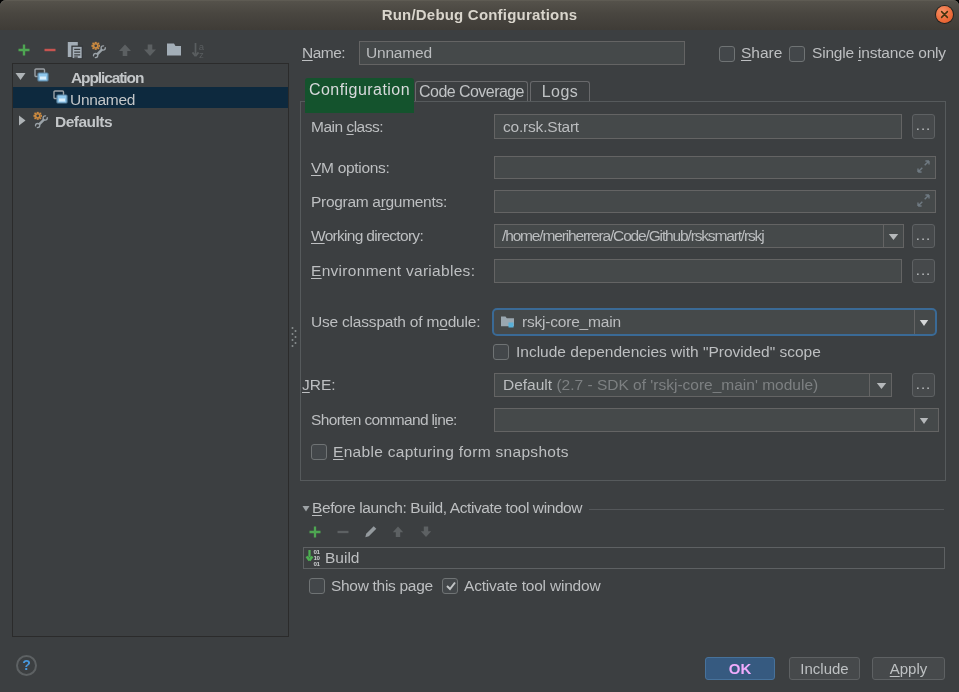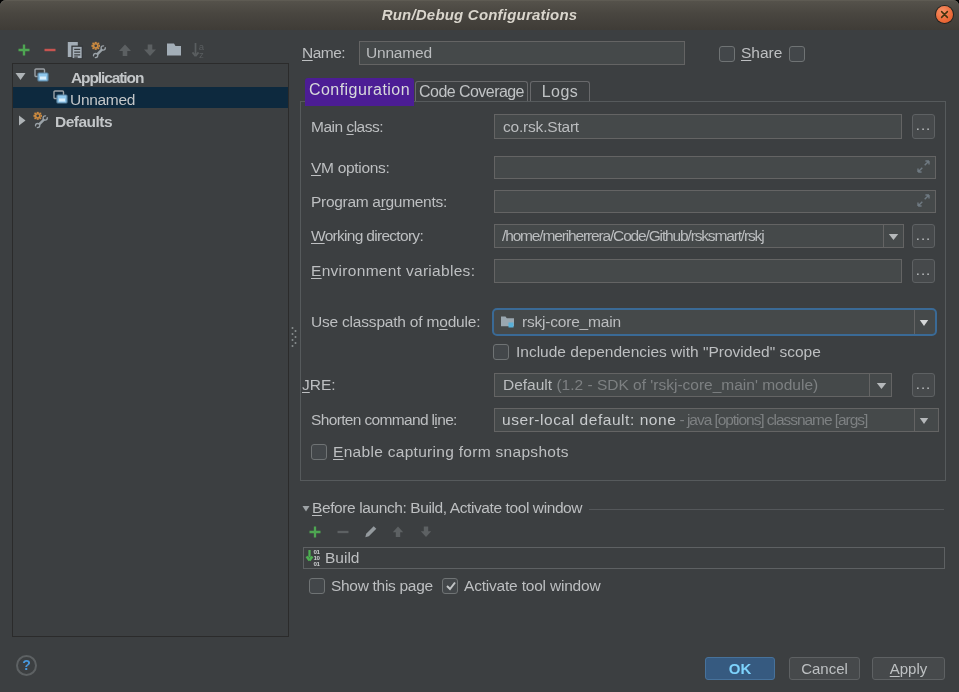--- a/index.html
+++ b/index.html
@@ -3,40 +3,39 @@
 <meta charset="utf-8">
 <style>
 * { margin:0; padding:0; box-sizing:border-box; font-family:"Liberation Sans",sans-serif; }
 html,body { width:959px; height:692px; background:#000; overflow:hidden; }
 .win { position:absolute; left:0; top:0; width:959px; height:692px; background:#3c3f41; border-radius:6px 6px 0 0; }
 .abs { position:absolute; }
 .tb { position:absolute; left:0; top:0; width:959px; height:30px;
   background:linear-gradient(#56534c, #494640 45%, #3f3c37);
   border-radius:6px 6px 0 0;
   box-shadow:inset 0 1px 0 #5e5b53;
-  font-style:italic;
 }
 .tb .title { position:absolute; left:0; right:0; top:0; height:30px; line-height:29px; text-align:center;
   font-size:15px; font-weight:bold; color:#d9d5cc; letter-spacing:0.2px; }
 .closeb { position:absolute; left:936px; top:6px; width:17px; height:17px; border-radius:50%;
   background:radial-gradient(circle at 38% 32%, #f89268, #ec6a38 60%, #df5526);
   box-shadow:0 0 0 1px rgba(25,22,18,0.75);
 }
 .closeb svg { position:absolute; left:4px; top:4px; }
 .lbl { position:absolute; font-size:15.5px; color:#bdbfc1; white-space:nowrap; }
 .u { text-decoration:underline; text-underline-offset:2px; }
 .fld { position:absolute; background:#45494a; border:1px solid #646464; }
 .fldtxt { position:absolute; font-size:15.5px; color:#bbbdbf; white-space:nowrap; letter-spacing:-0.2px;}
 .gtxt { color:#7d8082; }
 .cb { position:absolute; width:16px; height:16px; border:1px solid #6f7374; border-radius:3px; background:#43474a; }
 .btn3 { position:absolute; background:#46494b; border:1px solid #5e6163; border-radius:3px;
   color:#bdc0c2; font-size:15px; text-align:center; }
 .tree { position:absolute; left:12px; top:63px; width:277px; height:574px; border:1px solid #2b2b2b; }
 .trow { position:absolute; font-size:15.5px; color:#c3c6c8; white-space:nowrap; height:22px; line-height:22px; }
-.tabsel { position:absolute; left:305px; top:78px; width:109px; height:28px; background:#4c1d95;
+.tabsel { position:absolute; left:305px; top:78px; width:109px; height:35px; background:#14532d;
   border-radius:3px 3px 0 0; color:#d8dadc; font-size:16px; text-align:center; line-height:23px; letter-spacing:0.45px;}
 .tab { position:absolute; top:81px; height:20px; border:1px solid #68696b; border-bottom:none;
   border-radius:3px 3px 0 0; color:#c0c3c5; font-size:16px; text-align:center; line-height:19px;}
 .panel { position:absolute; left:300px; top:101px; width:646px; height:380px; border:1px solid #565a5c; }
 .dots3 { letter-spacing:1px; }
 </style>
 </head>
 <body>
 <div class="win">
 
@@ -158,20 +157,21 @@
         <circle cx="1.5" cy="20" r="1"></circle>
       </g>
   </svg>
 
   <div class="lbl" style="left:302px;top:41px;height:24px;line-height:24px;letter-spacing:-0.5px"><span class="u">N</span>ame:</div>
   <div class="fld" style="left:359px;top:41px;width:326px;height:24px"></div>
   <div class="fldtxt" style="left:366px;top:41px;height:24px;line-height:24px">Unnamed</div>
   <div class="cb" style="left:719px;top:46px"></div>
   <div class="lbl" style="left:741px;top:41px;height:24px;line-height:24px"><span class="u">S</span>hare</div>
   <div class="cb" style="left:789px;top:46px"></div>
+  <div class="lbl" style="left:812px;top:41px;height:24px;line-height:24px;letter-spacing:-0.2px">Single <span class="u">i</span>nstance only</div>
 
   <div class="panel"></div>
   <div class="tabsel">Configuration</div>
   <div class="tab" style="left:415px;width:113px;letter-spacing:-0.55px">Code Coverage</div>
   <div class="tab" style="left:530px;width:60px;letter-spacing:0.5px">Logs</div>
 
   <div class="lbl" style="left:311px;top:114px;height:25px;line-height:25px;letter-spacing:-0.5px">Main <span class="u">c</span>lass:</div>
   <div class="fld" style="left:494px;top:114px;width:408px;height:25px"></div>
   <div class="fldtxt" style="left:503px;top:114px;height:25px;line-height:25px">co.rsk.Start</div>
   <div class="btn3" style="left:912px;top:114px;width:23px;height:25px;line-height:20px"><span class="dots3">...</span></div>
@@ -217,30 +217,29 @@
   <div class="abs" style="left:914px;top:310px;width:1px;height:24px;background:#646464"></div>
   <svg class="abs" style="left:919px;top:319px" width="10" height="8" viewBox="0 0 10 8">
       <path d="M0.8 1 H9.2 L5 7 Z" fill="#d5d7d8"></path>
     </svg>
 
   <div class="cb" style="left:493px;top:344px"></div>
   <div class="lbl" style="left:516px;top:339px;height:26px;line-height:26px">Include dependencies with "Provided" scope</div>
 
   <div class="lbl" style="left:302px;top:373px;height:24px;line-height:24px"><span class="u">J</span>RE:</div>
   <div class="fld" style="left:494px;top:373px;width:398px;height:24px"></div>
-  <div class="fldtxt" style="left:503px;top:373px;height:24px;line-height:24px;letter-spacing:0px">Default <span class="gtxt">(1.2 - SDK of 'rskj-core_main' module)</span></div>
+  <div class="fldtxt" style="left:503px;top:373px;height:24px;line-height:24px;letter-spacing:0px">Default <span class="gtxt">(2.7 - SDK of 'rskj-core_main' module)</span></div>
   <div class="abs" style="left:869px;top:374px;width:1px;height:22px;background:#646464"></div>
   <svg class="abs" style="left:876px;top:382px" width="11" height="8" viewBox="0 0 11 8">
       <path d="M0.8 1 H10.2 L5.5 7 Z" fill="#b5b8ba"></path>
     </svg>
   <div class="btn3" style="left:912px;top:373px;width:23px;height:24px;line-height:19px"><span class="dots3">...</span></div>
 
   <div class="lbl" style="left:311px;top:408px;height:24px;line-height:24px;letter-spacing:-0.65px">Shorten command l<span class="u">i</span>ne:</div>
   <div class="fld" style="left:494px;top:408px;width:445px;height:24px"></div>
-  <div class="fldtxt" style="left:502px;top:408px;height:24px;line-height:24px"><span style="letter-spacing:0.55px;color:#c8cbcd">user-local default: none</span><span class="gtxt" style="letter-spacing:-1.05px"> - java [options] classname [args]</span></div>
   <div class="abs" style="left:914px;top:409px;width:1px;height:22px;background:#646464"></div>
   <svg class="abs" style="left:919px;top:417px" width="10" height="8" viewBox="0 0 10 8">
       <path d="M0.8 1 H9.2 L5 7 Z" fill="#b5b8ba"></path>
     </svg>
 
   <div class="cb" style="left:311px;top:444px"></div>
   <div class="lbl" style="left:333px;top:439px;height:26px;line-height:26px;letter-spacing:0.3px"><span class="u">E</span>nable capturing form snapshots</div>
 
   <svg class="abs" style="left:302px;top:505px" width="8" height="7" viewBox="0 0 8 7">
       <path d="M0.5 1 H7.5 L4 6.5 Z" fill="#9ea3a6"></path>
@@ -277,16 +276,16 @@
   <div class="lbl" style="left:331px;top:573px;height:26px;line-height:26px;letter-spacing:-0.3px">Show this page</div>
   <div class="cb" style="left:442px;top:578px"></div>
   <svg class="abs" style="left:444px;top:579px" width="14" height="14" viewBox="0 0 14 14">
       <path d="M3 7 L6 10 L11 3.5" stroke="#c1c4c6" stroke-width="2" fill="none"></path>
     </svg>
   <div class="lbl" style="left:464px;top:573px;height:26px;line-height:26px;letter-spacing:-0.2px">Activate tool window</div>
 
   <div class="abs" style="left:16px;top:655px;width:21px;height:21px;border:2px solid #5d6163;border-radius:50%"></div>
   <div class="abs" style="left:16px;top:655px;width:21px;height:21px;text-align:center;line-height:21px;font-size:14px;font-weight:bold;color:#4897db">?</div>
 
-  <div class="abs" style="left:705px;top:657px;width:70px;height:23px;background:#365a80;border:1px solid #47729b;border-radius:3px;color:#7dd3fc;font-size:15px;font-weight:bold;text-align:center;line-height:21px">OK</div>
-  <div class="btn3" style="left:789px;top:657px;width:71px;height:23px;line-height:21px">Cancel</div>
+  <div class="abs" style="left:705px;top:657px;width:70px;height:23px;background:#365a80;border:1px solid #47729b;border-radius:3px;color:#f0abfc;font-size:15px;font-weight:bold;text-align:center;line-height:21px">OK</div>
+  <div class="btn3" style="left:789px;top:657px;width:71px;height:23px;line-height:21px">Include</div>
   <div class="btn3" style="left:872px;top:657px;width:73px;height:23px;line-height:21px"><span class="u">A</span>pply</div>
 </div>
 
 </body></html>

